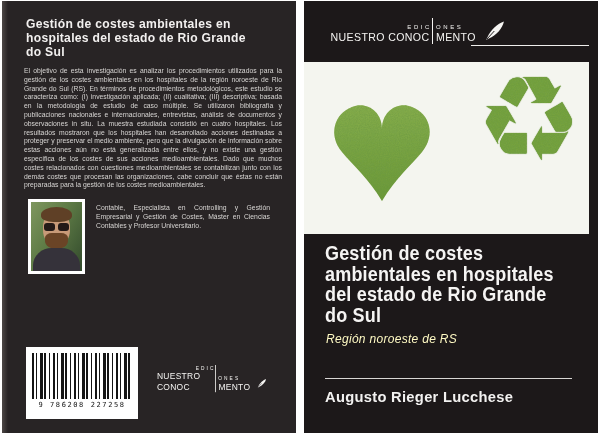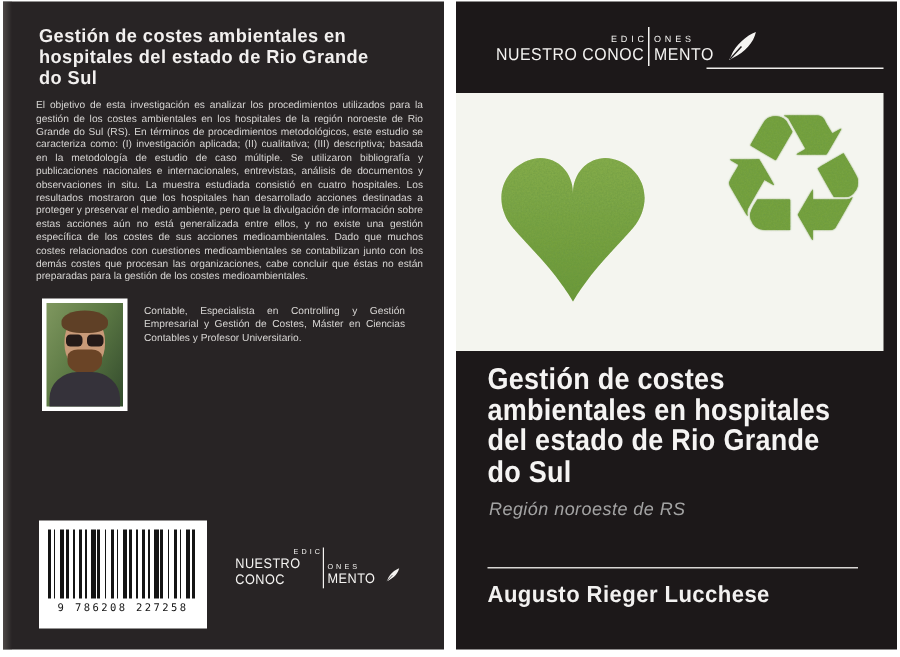--- a/index.html
+++ b/index.html
@@ -96,21 +96,21 @@
     font-family:"DejaVu Sans", sans-serif; font-size:118px; line-height:160px;
     text-align:center; color:#79a53f; text-shadow:0 0 1px #5c8430;
   }
   .front-title {
     position:absolute; left:21px; top:242px; width:270px;
     color:#f5f4f3; font-size:20px; font-weight:bold; line-height:20.5px;
     letter-spacing:.2px; transform:scaleX(.9); transform-origin:left top;
   }
   .subtitle {
     position:absolute; left:22px; top:331px;
-    color:#a3a3a3; font-size:12px; font-style:italic; letter-spacing:.3px;
+    color:#fef9c3; font-size:12px; font-style:italic; letter-spacing:.3px;
   }
   .author-rule { position:absolute; left:21px; top:377px; width:247px; height:1px; background:#d8d6d4; }
   .author-name {
     position:absolute; left:21px; top:387px;
     color:#f2f1f0; font-size:15.5px; font-weight:bold; letter-spacing:.3px;
     transform:scaleX(.95); transform-origin:left top;
   }
 
   [data-bind-lines] { white-space:pre-line; }
   svg { display:block; }

